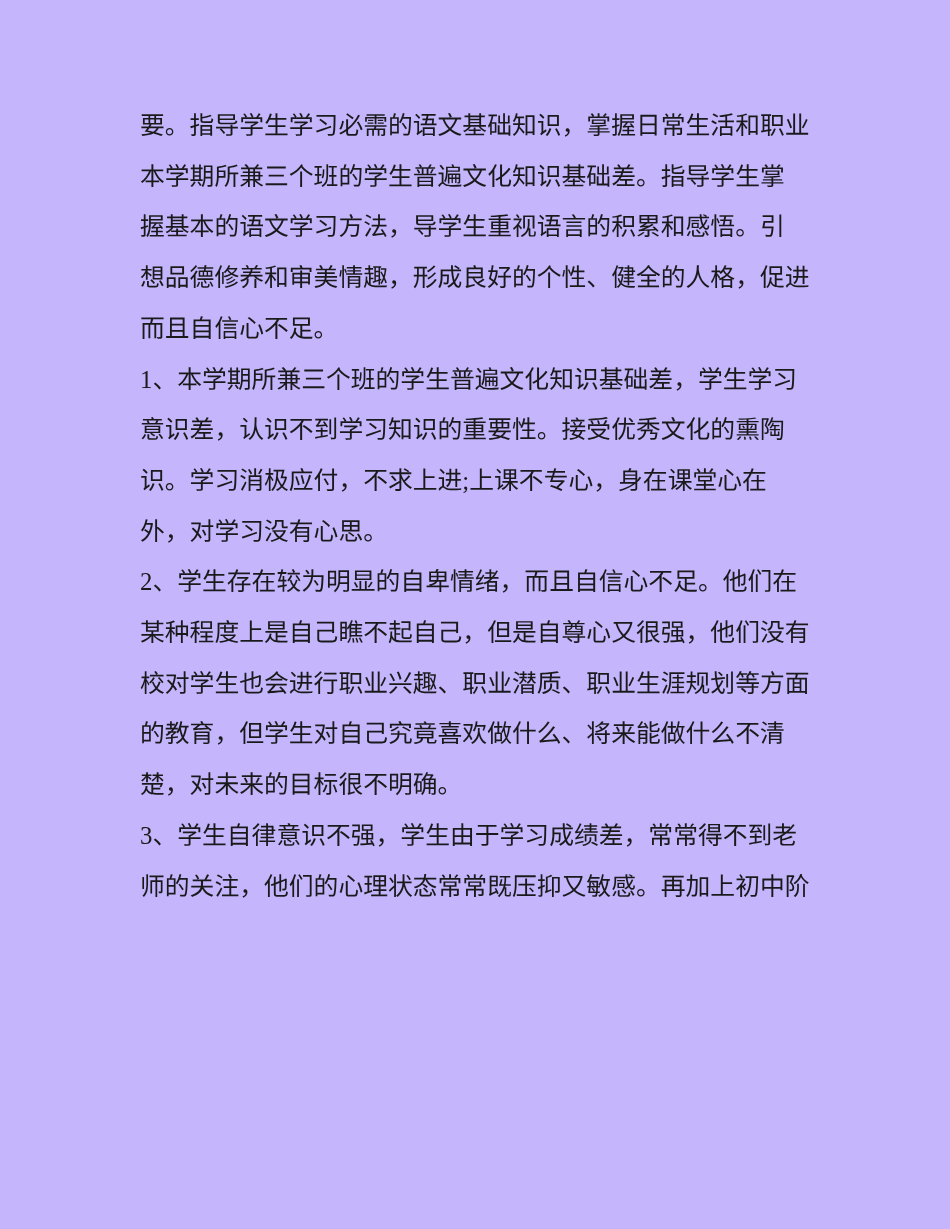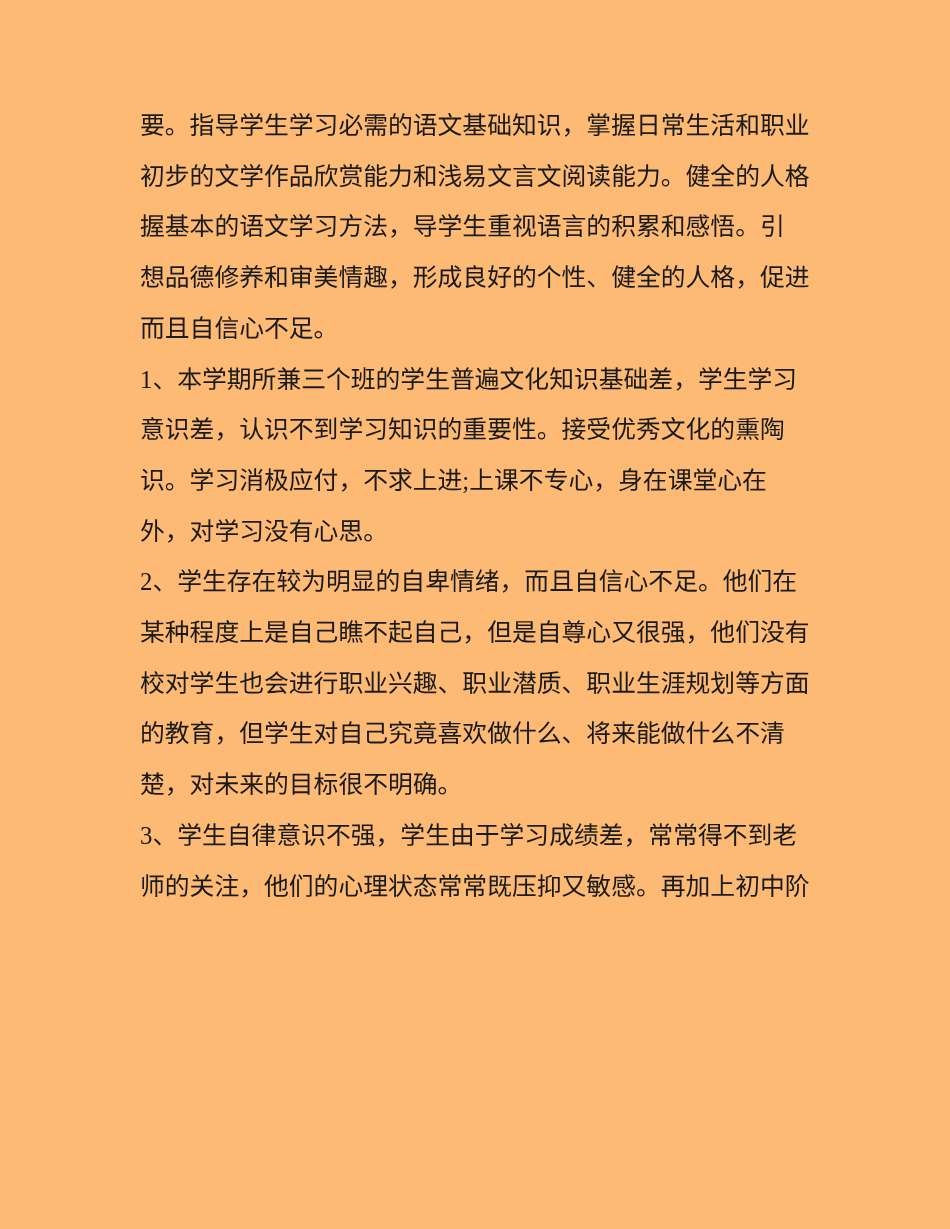--- a/index.html
+++ b/index.html
@@ -4,21 +4,21 @@
 <style>
   html, body {
     margin: 0;
     padding: 0;
     background: #ffffff;
   }
   .page {
     position: relative;
     width: 950px;
     height: 1229px;
-    background: #fdba74;
+    background: #c4b5fd;
     overflow: hidden;
   }
   .text-block {
     position: absolute;
     left: 140px;
     top: 101px;
     width: 690px;
     font-family: "Liberation Serif", "DejaVu Serif", serif;
     font-size: 24.8px;
     line-height: 50.7px;
@@ -35,21 +35,21 @@
   }
 </style>
 </head>
 <body>
 
 <div class="page">
   <div class="text-block">
 
     <div class="para">
       <div class="line">要。指导学生学习必需的语文基础知识，掌握日常生活和职业</div>
-      <div class="line">初步的文学作品欣赏能力和浅易文言文阅读能力。健全的人格</div>
+      <div class="line">本学期所兼三个班的学生普遍文化知识基础差。指导学生掌</div>
       <div class="line">握基本的语文学习方法，导学生重视语言的积累和感悟。引</div>
       <div class="line">想品德修养和审美情趣，形成良好的个性、健全的人格，促进</div>
       <div class="line">而且自信心不足。</div>
     </div>
 
     <div class="para">
       <div class="line">1、本学期所兼三个班的学生普遍文化知识基础差，学生学习</div>
       <div class="line">意识差，认识不到学习知识的重要性。接受优秀文化的熏陶</div>
       <div class="line">识。学习消极应付，不求上进;上课不专心，身在课堂心在</div>
       <div class="line">外，对学习没有心思。</div>

